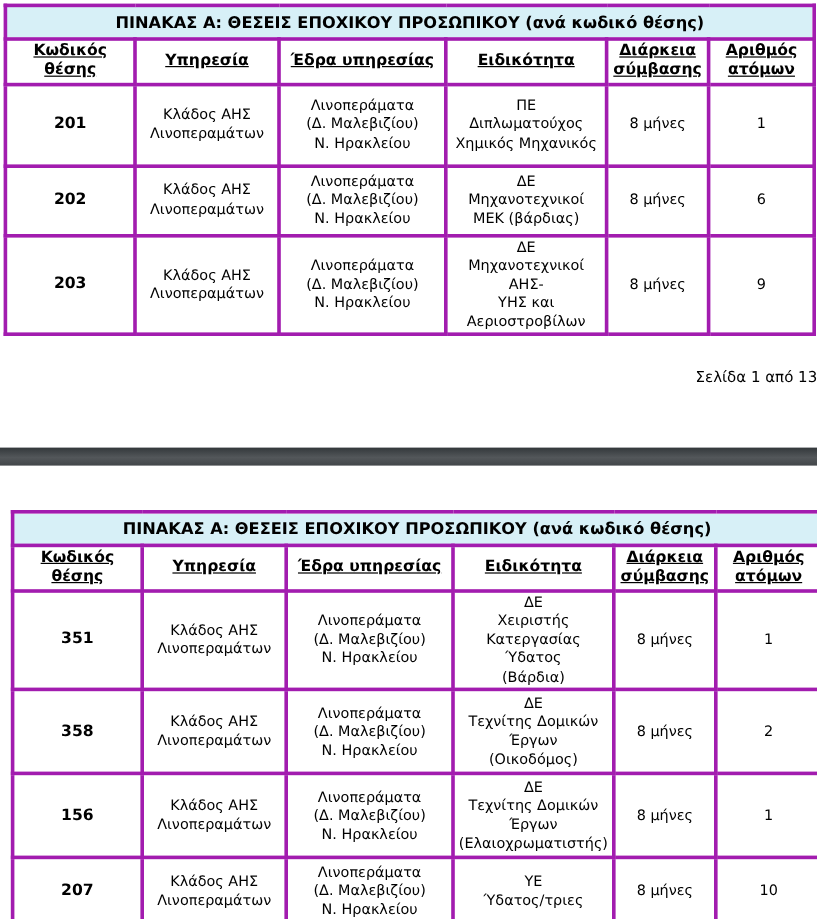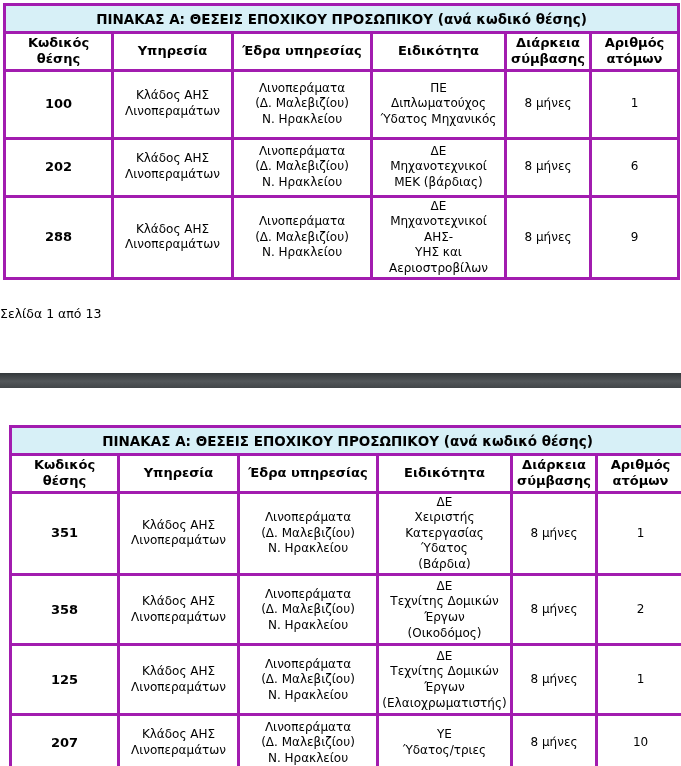--- a/index.html
+++ b/index.html
@@ -48,27 +48,27 @@
     font-size: 12px;
     line-height: 1.3;
   }
   .code-cell {
     font-weight: bold;
     font-size: 13px;
   }
   #table-page1 { top: 3px;   left: 3px;  width: 675px; }
   #table-page2 { top: 425px; left: 9px;  width: 670px; }
   .row-title  { height: 28px; }
-  .row-head   { height: 36px; }
+  .row-head   { height: 36px; text-decoration: underline; }
   .page-footer {
     position: absolute;
     top: 306px;
     left: 0;
     width: 100%;
-    text-align: left;
+    text-align: right;
     font-size: 12.5px;
   }
   .page-separator {
     position: absolute;
     top: 373px;
     left: 0;
     width: 681px;
     height: 15px;
     background: linear-gradient(180deg, #33383b 0%, #53575a 55%, #424649 100%);
   }
@@ -94,47 +94,47 @@
 θέσης</th>
     <th class="head-cell">Υπηρεσία</th>
     <th class="head-cell">Έδρα υπηρεσίας</th>
     <th class="head-cell">Ειδικότητα</th>
     <th class="head-cell">Διάρκεια
 σύμβασης</th>
     <th class="head-cell">Αριθμός
 ατόμων</th>
   </tr>
   <tr style="height:68px">
-    <td class="body-cell code-cell">100</td>
+    <td class="body-cell code-cell">201</td>
     <td class="body-cell">Κλάδος ΑΗΣ
 Λινοπεραμάτων</td>
     <td class="body-cell">Λινοπεράματα
 (Δ. Μαλεβιζίου)
 Ν. Ηρακλείου</td>
     <td class="body-cell">ΠΕ
 Διπλωματούχος
-Ύδατος Μηχανικός</td>
+Χημικός Μηχανικός</td>
     <td class="body-cell">8 μήνες</td>
     <td class="body-cell">1</td>
   </tr>
   <tr style="height:58px">
     <td class="body-cell code-cell">202</td>
     <td class="body-cell">Κλάδος ΑΗΣ
 Λινοπεραμάτων</td>
     <td class="body-cell">Λινοπεράματα
 (Δ. Μαλεβιζίου)
 Ν. Ηρακλείου</td>
     <td class="body-cell">ΔΕ
 Μηχανοτεχνικοί
 ΜΕΚ (βάρδιας)</td>
     <td class="body-cell">8 μήνες</td>
     <td class="body-cell">6</td>
   </tr>
   <tr style="height:71px">
-    <td class="body-cell code-cell">288</td>
+    <td class="body-cell code-cell">203</td>
     <td class="body-cell">Κλάδος ΑΗΣ
 Λινοπεραμάτων</td>
     <td class="body-cell">Λινοπεράματα
 (Δ. Μαλεβιζίου)
 Ν. Ηρακλείου</td>
     <td class="body-cell">ΔΕ
 Μηχανοτεχνικοί ΑΗΣ-
 ΥΗΣ  και
 Αεριοστροβίλων</td>
     <td class="body-cell">8 μήνες</td>
@@ -193,21 +193,21 @@
 (Δ. Μαλεβιζίου)
 Ν. Ηρακλείου</td>
     <td class="body-cell">ΔΕ
 Τεχνίτης Δομικών
 Έργων
 (Οικοδόμος)</td>
     <td class="body-cell">8 μήνες</td>
     <td class="body-cell">2</td>
   </tr>
   <tr style="height:70px">
-    <td class="body-cell code-cell">125</td>
+    <td class="body-cell code-cell">156</td>
     <td class="body-cell">Κλάδος ΑΗΣ
 Λινοπεραμάτων</td>
     <td class="body-cell">Λινοπεράματα
 (Δ. Μαλεβιζίου)
 Ν. Ηρακλείου</td>
     <td class="body-cell">ΔΕ
 Τεχνίτης Δομικών
 Έργων
 (Ελαιοχρωματιστής)</td>
     <td class="body-cell">8 μήνες</td>

